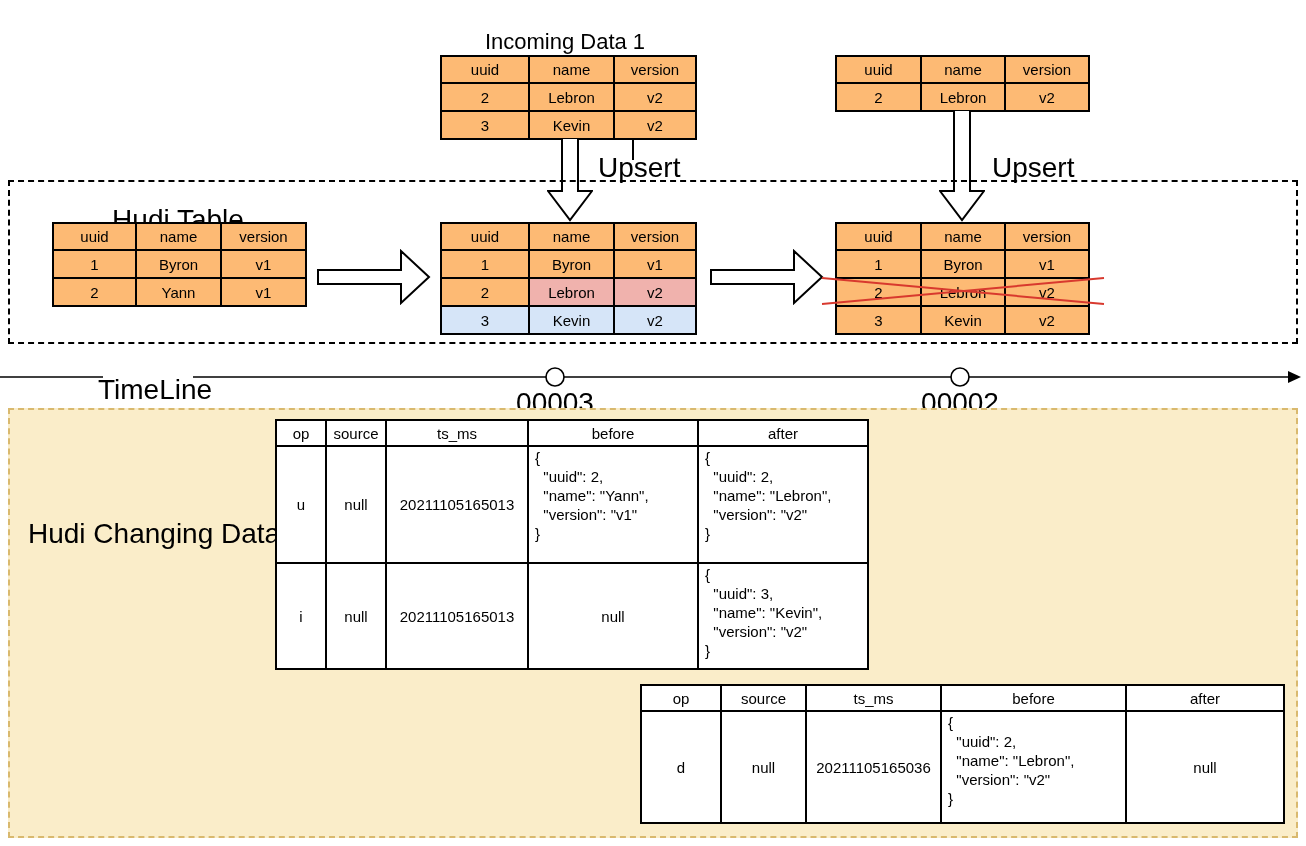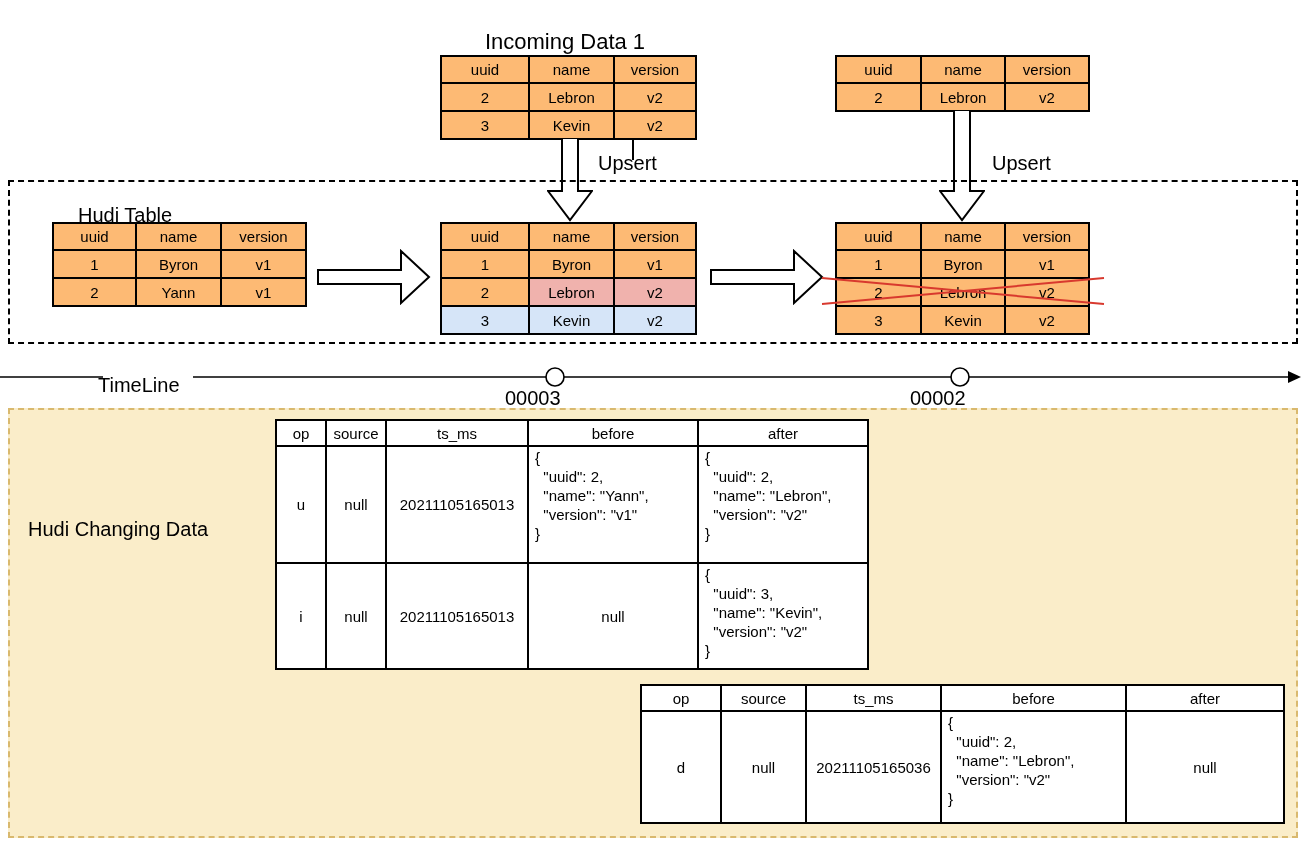--- a/index.html
+++ b/index.html
@@ -7,21 +7,21 @@
     --blue: #d6e5f8; --blue-border: #6c8ebf;
     --yellow: #faedc9; --yellow-border: #d9b96e;
     --red-x: #d8392e;
   }
   * { box-sizing: border-box; margin: 0; padding: 0; }
   body { background: #fff; font-family: "Liberation Sans", "DejaVu Sans", sans-serif; color: #000; }
   .canvas { position: relative; width: 1306px; height: 846px; background: #fff; overflow: hidden; }
 
   .abs { position: absolute; }
   .title { font-size: 22px; text-align: center; white-space: nowrap; }
-  .lbl { font-size: 20px; text-align: left; white-space: nowrap; }
+  .lbl { font-size: 28px; text-align: center; white-space: nowrap; }
 
   table.dtable { position: absolute; border-collapse: collapse; table-layout: fixed; background: #fdba74; }
   table.dtable th, table.dtable td {
     border: 2px solid #000; font-weight: 400; font-size: 15px;
     text-align: center; vertical-align: middle; padding: 0; overflow: hidden;
   }
   td.pink { background: var(--pink); border-color: var(--pink-border); }
   td.blue { background: var(--blue); border-color: var(--blue-border); }
 
   table.ctable { position: absolute; border-collapse: collapse; table-layout: fixed; background: #fff; }

